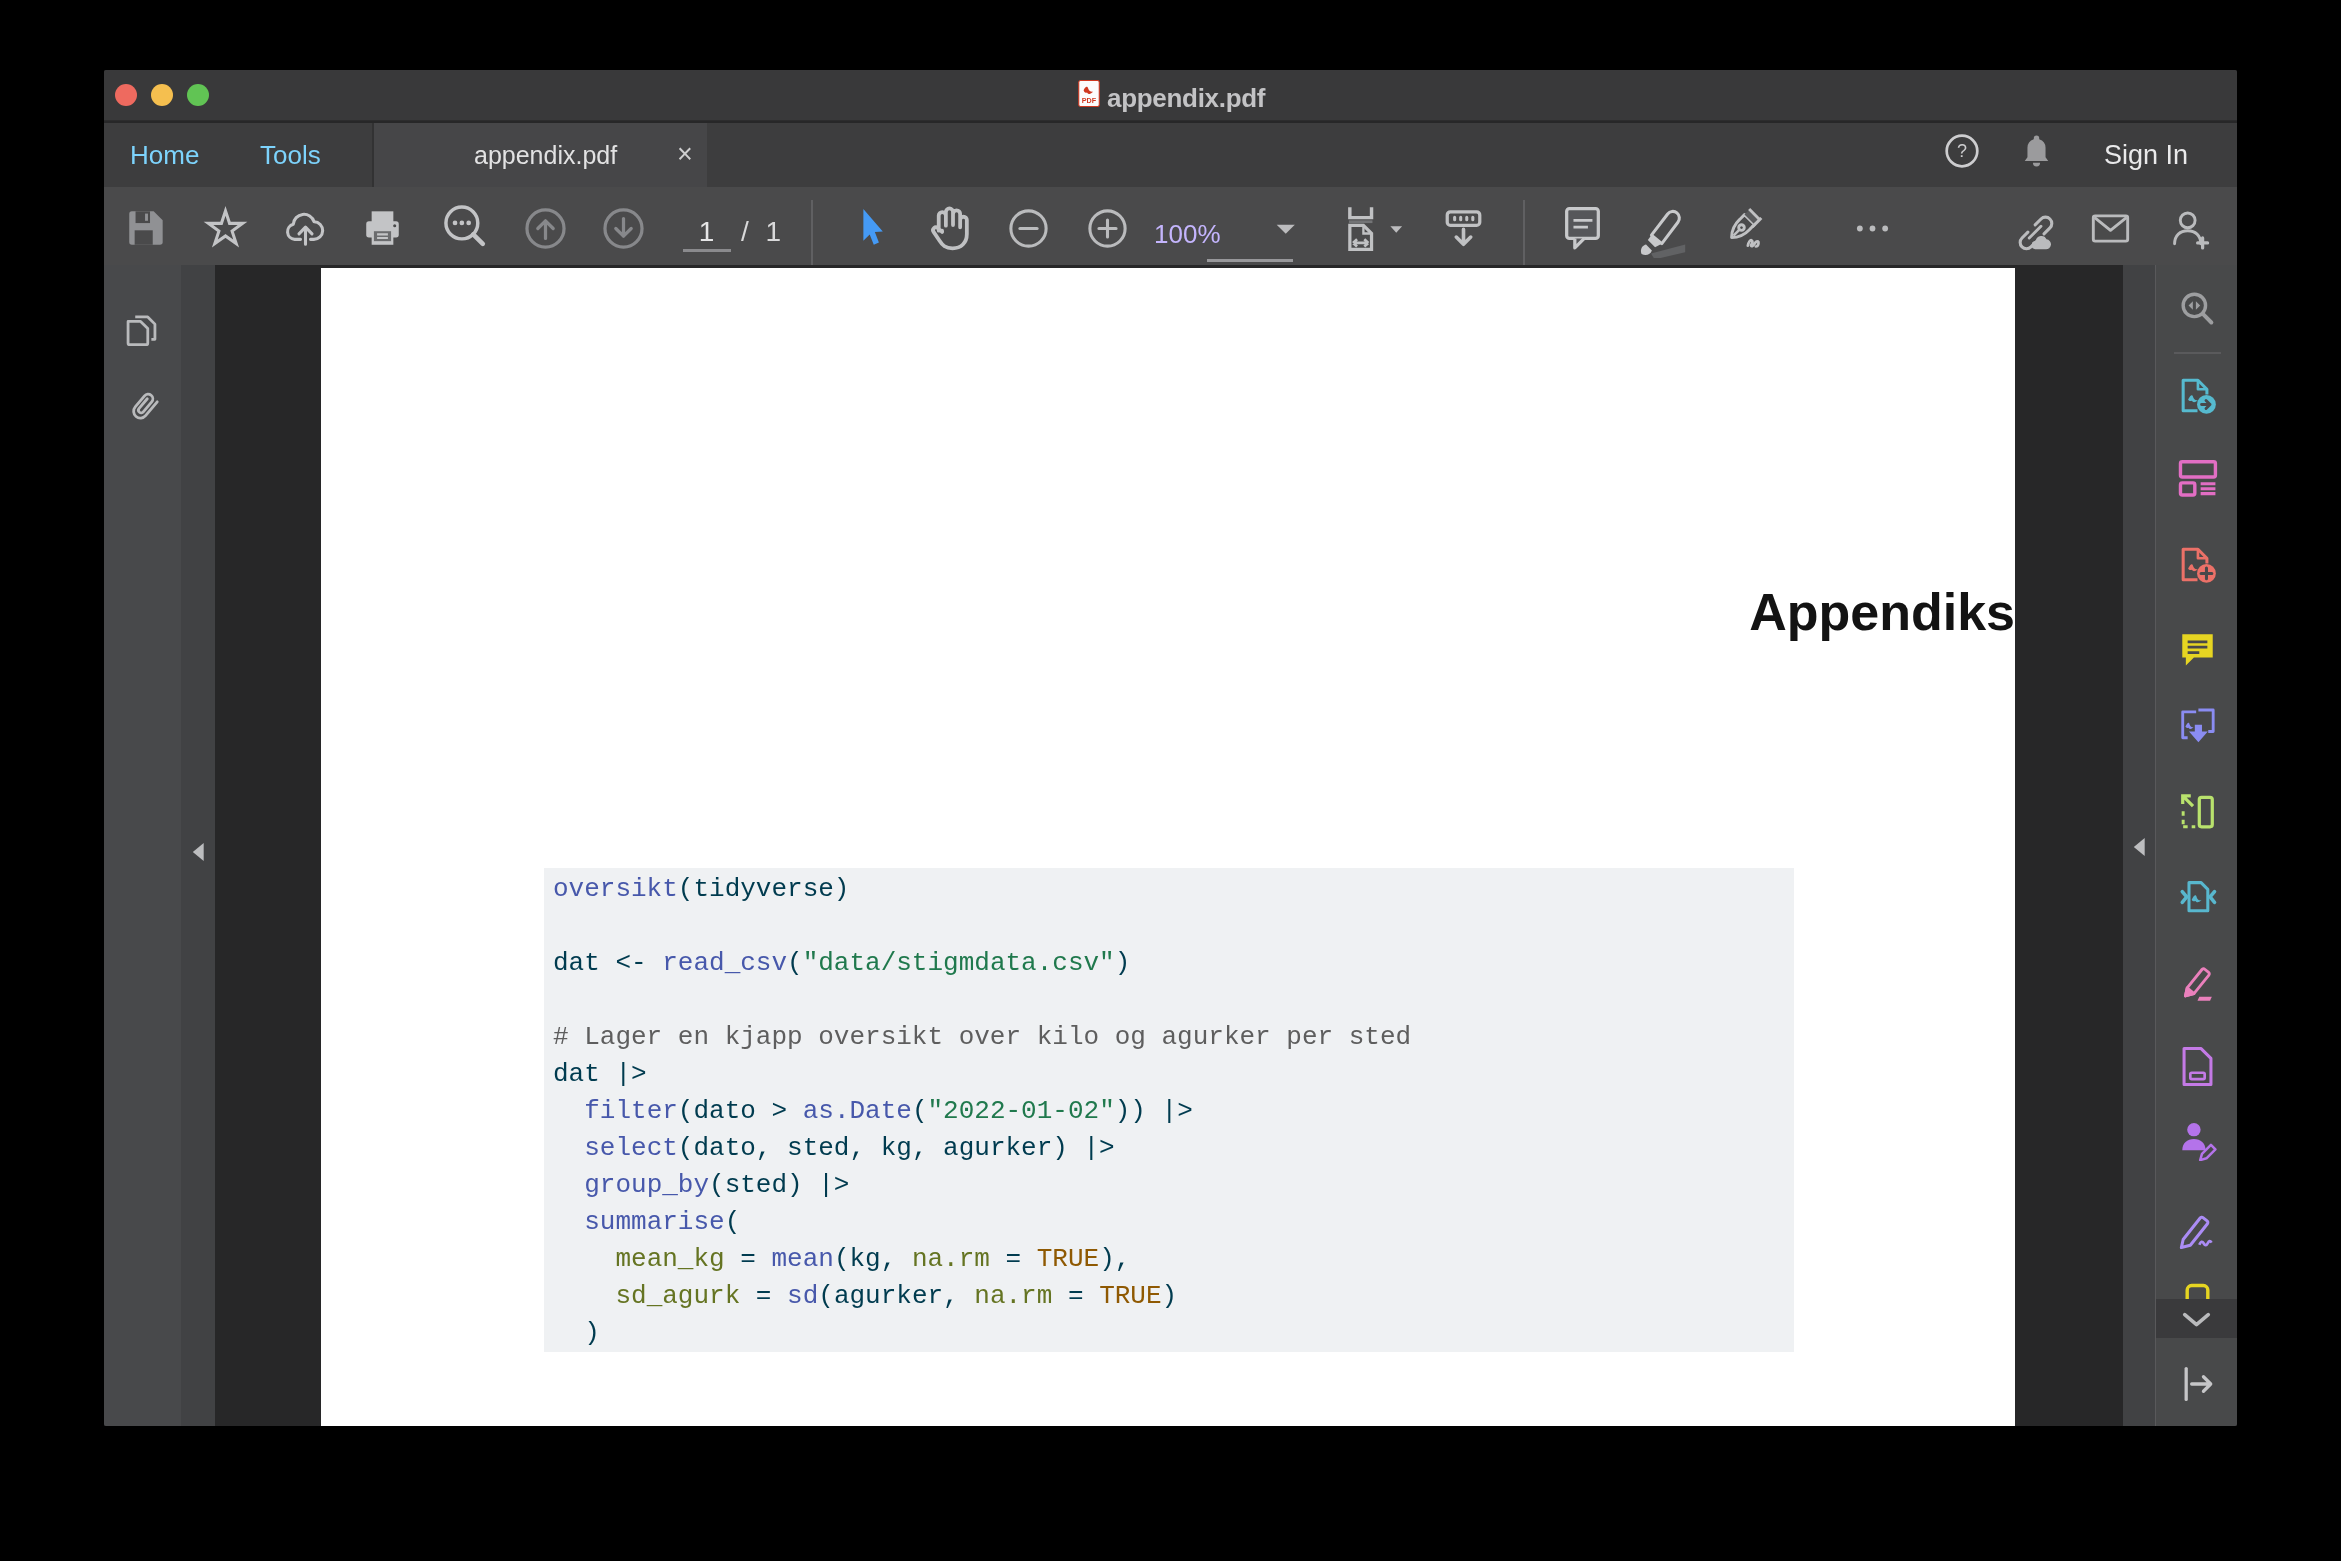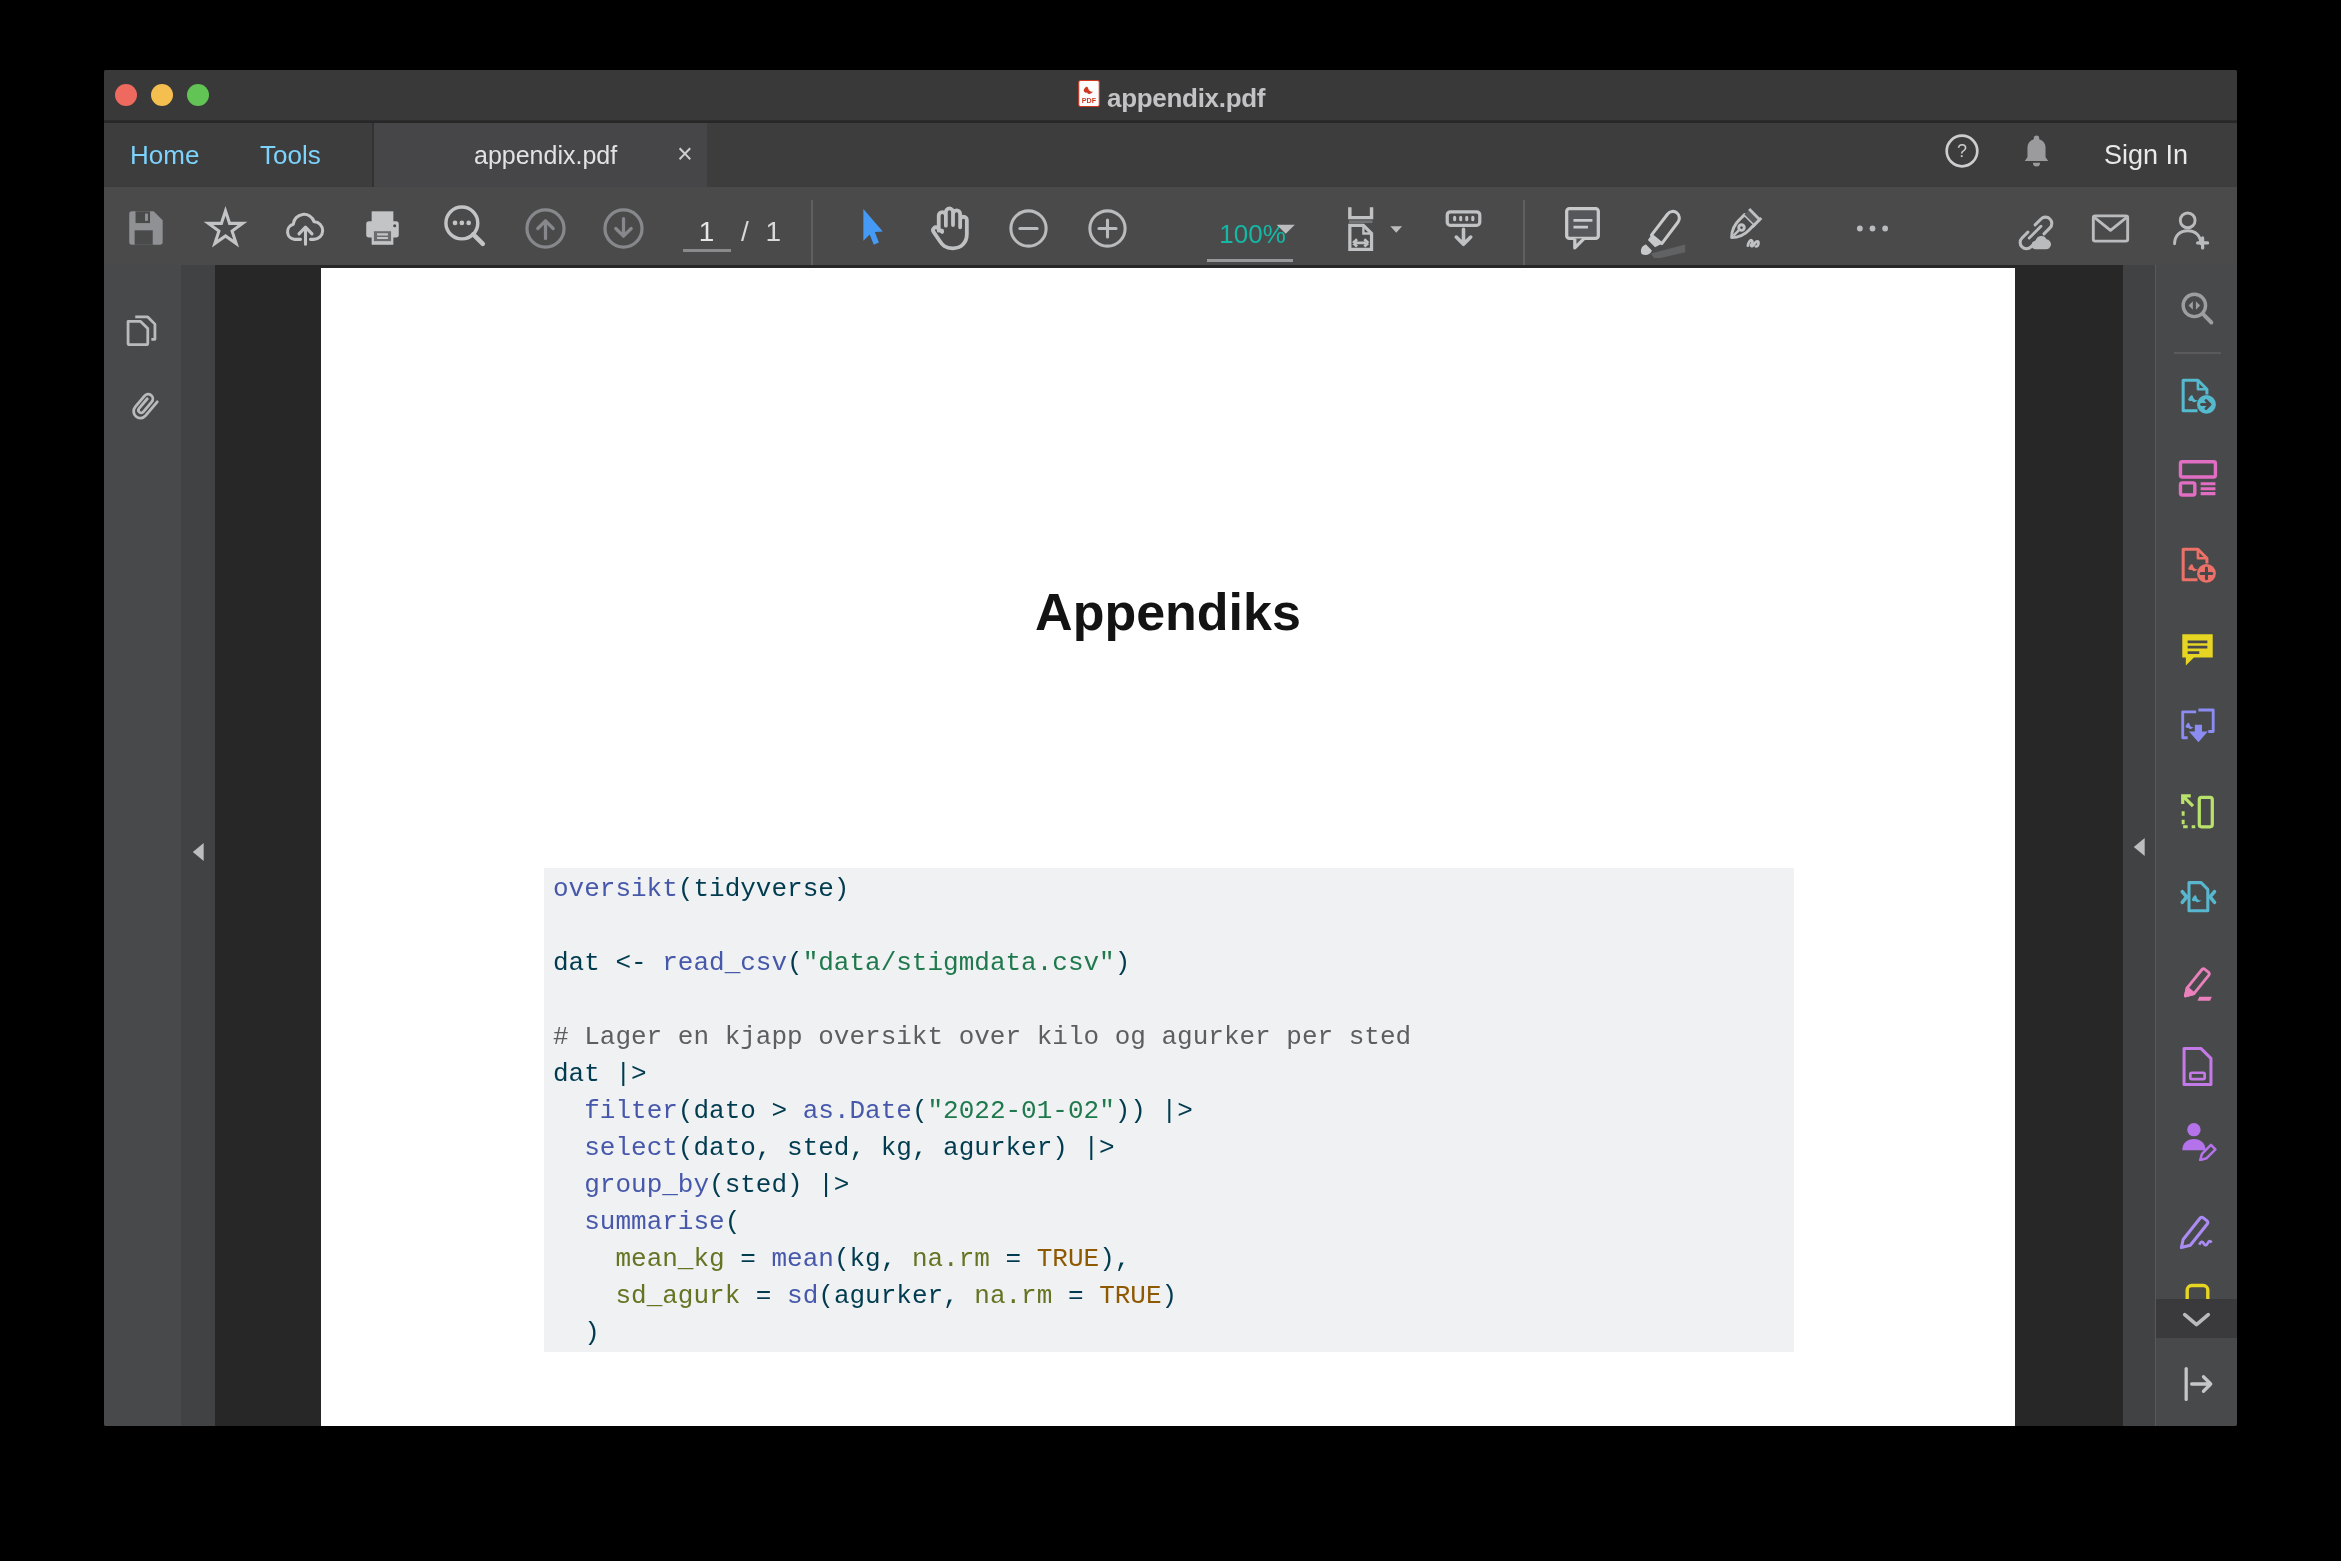--- a/index.html
+++ b/index.html
@@ -11,21 +11,21 @@
 #content{position:absolute;left:0;top:195px;width:2133px;height:1161px;background:#272728}
 .light{position:absolute;border-radius:50%;width:22px;height:22px}
 #tab{position:absolute;left:268px;top:0;width:335px;height:64px;background:#464648;border-left:2.7px solid #323233}
 .tabtxt{position:absolute;font-size:25px;color:#e2e2e3;white-space:nowrap}
 .menutxt{position:absolute;font-size:26px;color:#7dd3fc;white-space:nowrap}
 #lstrip{position:absolute;left:0;top:0;width:77px;height:1161px;background:#48494b}
 #lgutter{position:absolute;left:77px;top:0;width:34px;height:1161px;background:#414244}
 #page{position:absolute;left:217px;top:2.7px;width:1694px;height:1158px;background:#fff}
 #rgutter{position:absolute;left:2019px;top:0;width:33px;height:1161px;background:#414244}
 #rstrip{position:absolute;left:2051px;top:0;width:82px;height:1161px;background:#48494a;border-left:0.9px solid #59595b}
-#apptitle{position:absolute;left:0;top:317px;width:1694px;text-align:center;font-weight:bold;font-size:52px;line-height:54px;color:#131313}
+#apptitle{position:absolute;left:0;top:317px;width:1694px;text-align:right;font-weight:bold;font-size:52px;line-height:54px;color:#131313}
 #codeblock{position:absolute;left:223px;top:600px;width:1250px;background:#eff1f3}
 #codeblock pre{margin:0;padding:3.6px 9px 0 9px;font-family:"Liberation Mono",monospace;font-size:26px;line-height:37px;color:#003B4F}
 .kw{color:#4758AB}.st{color:#20794D}.co{color:#5E5E5E}.at{color:#657422}.cn{color:#8f5902}
 .ic{position:absolute}
 .toolsep{position:absolute;top:131px;width:1.8px;height:54px;background:#606062}
 .num{position:absolute;font-size:26px;color:#e6e6e7}
 svg{display:block}
 </style></head>
 <body>
 <div id="win">
@@ -105,21 +105,21 @@
       <path d="M15 27.5 V14 a3.2 3.2 0 0 1 6.4 0 V23 M21.4 23 V10.8 a3.2 3.2 0 0 1 6.4 0 V22.5 M27.8 22.5 V12.5 a3.2 3.2 0 0 1 6.4 0 V24.5 M34.2 24.5 v-6.5 a3 3 0 0 1 6 0 V30.5 c0 8-5.2 12.8-12.8 12.8 c-6.3 0-9-2.6-11.8-7 l-5.2-7.7 c-1.8-2.7 1.3-5.3 3.8-3.4 l3.8 3.4 V27.5"></path>
     </svg>
     <svg class="ic" style="left:901px;top:18px" width="47" height="47" viewBox="0 0 52 52" fill="none" stroke="#babbbd" stroke-width="3.4" stroke-linecap="round">
       <circle cx="26" cy="26" r="19.5"></circle>
         <path d="M16.5 26 H35.5"></path>
     </svg>
     <svg class="ic" style="left:980px;top:18px" width="47" height="47" viewBox="0 0 52 52" fill="none" stroke="#babbbd" stroke-width="3.4" stroke-linecap="round">
       <circle cx="26" cy="26" r="19.5"></circle>
         <path d="M16.5 26 H35.5 M26 16.5 V35.5"></path>
     </svg>
-    <div class="num" style="left:1094px;top:32px;width:109px;text-align:center;color:#14b8a6">100%</div>
+    <div class="num" style="left:1050px;top:32px;width:109px;text-align:left;color:#c4b5fd">100%</div>
     <div class="abs" style="left:1103px;top:72px;width:86px;height:2.7px;background:#98989b"></div>
     <svg class="ic" style="left:1170px;top:36px" width="23.5" height="12.7" viewBox="0 0 26 14">
         <path d="M3 2 L13 12 L23 2 Z" fill="#bcbcbe"></path>
       </svg>
     <svg class="ic" style="left:1235px;top:18px" width="47" height="47" viewBox="0 0 52 52" fill="none" stroke="#c0c1c3" stroke-width="3.8" stroke-linejoin="miter">
       <path d="M12 2.5 V14 H36 V2.5"></path>
       <rect x="11" y="17" width="26" height="3" fill="#737476" stroke="none"></rect>
       <path d="M12 49 V22.5 H27 L36 31.5 V49 z" stroke-width="3.6"></path>
       <path d="M27 22.5 V31.5 H36" stroke-width="2.6"></path>
       <path d="M15.5 42 H32.5 M15.5 42 l4.5-4 M15.5 42 l4.5 4 M32.5 42 l-4.5-4 M32.5 42 l-4.5 4" stroke-width="3"></path>

